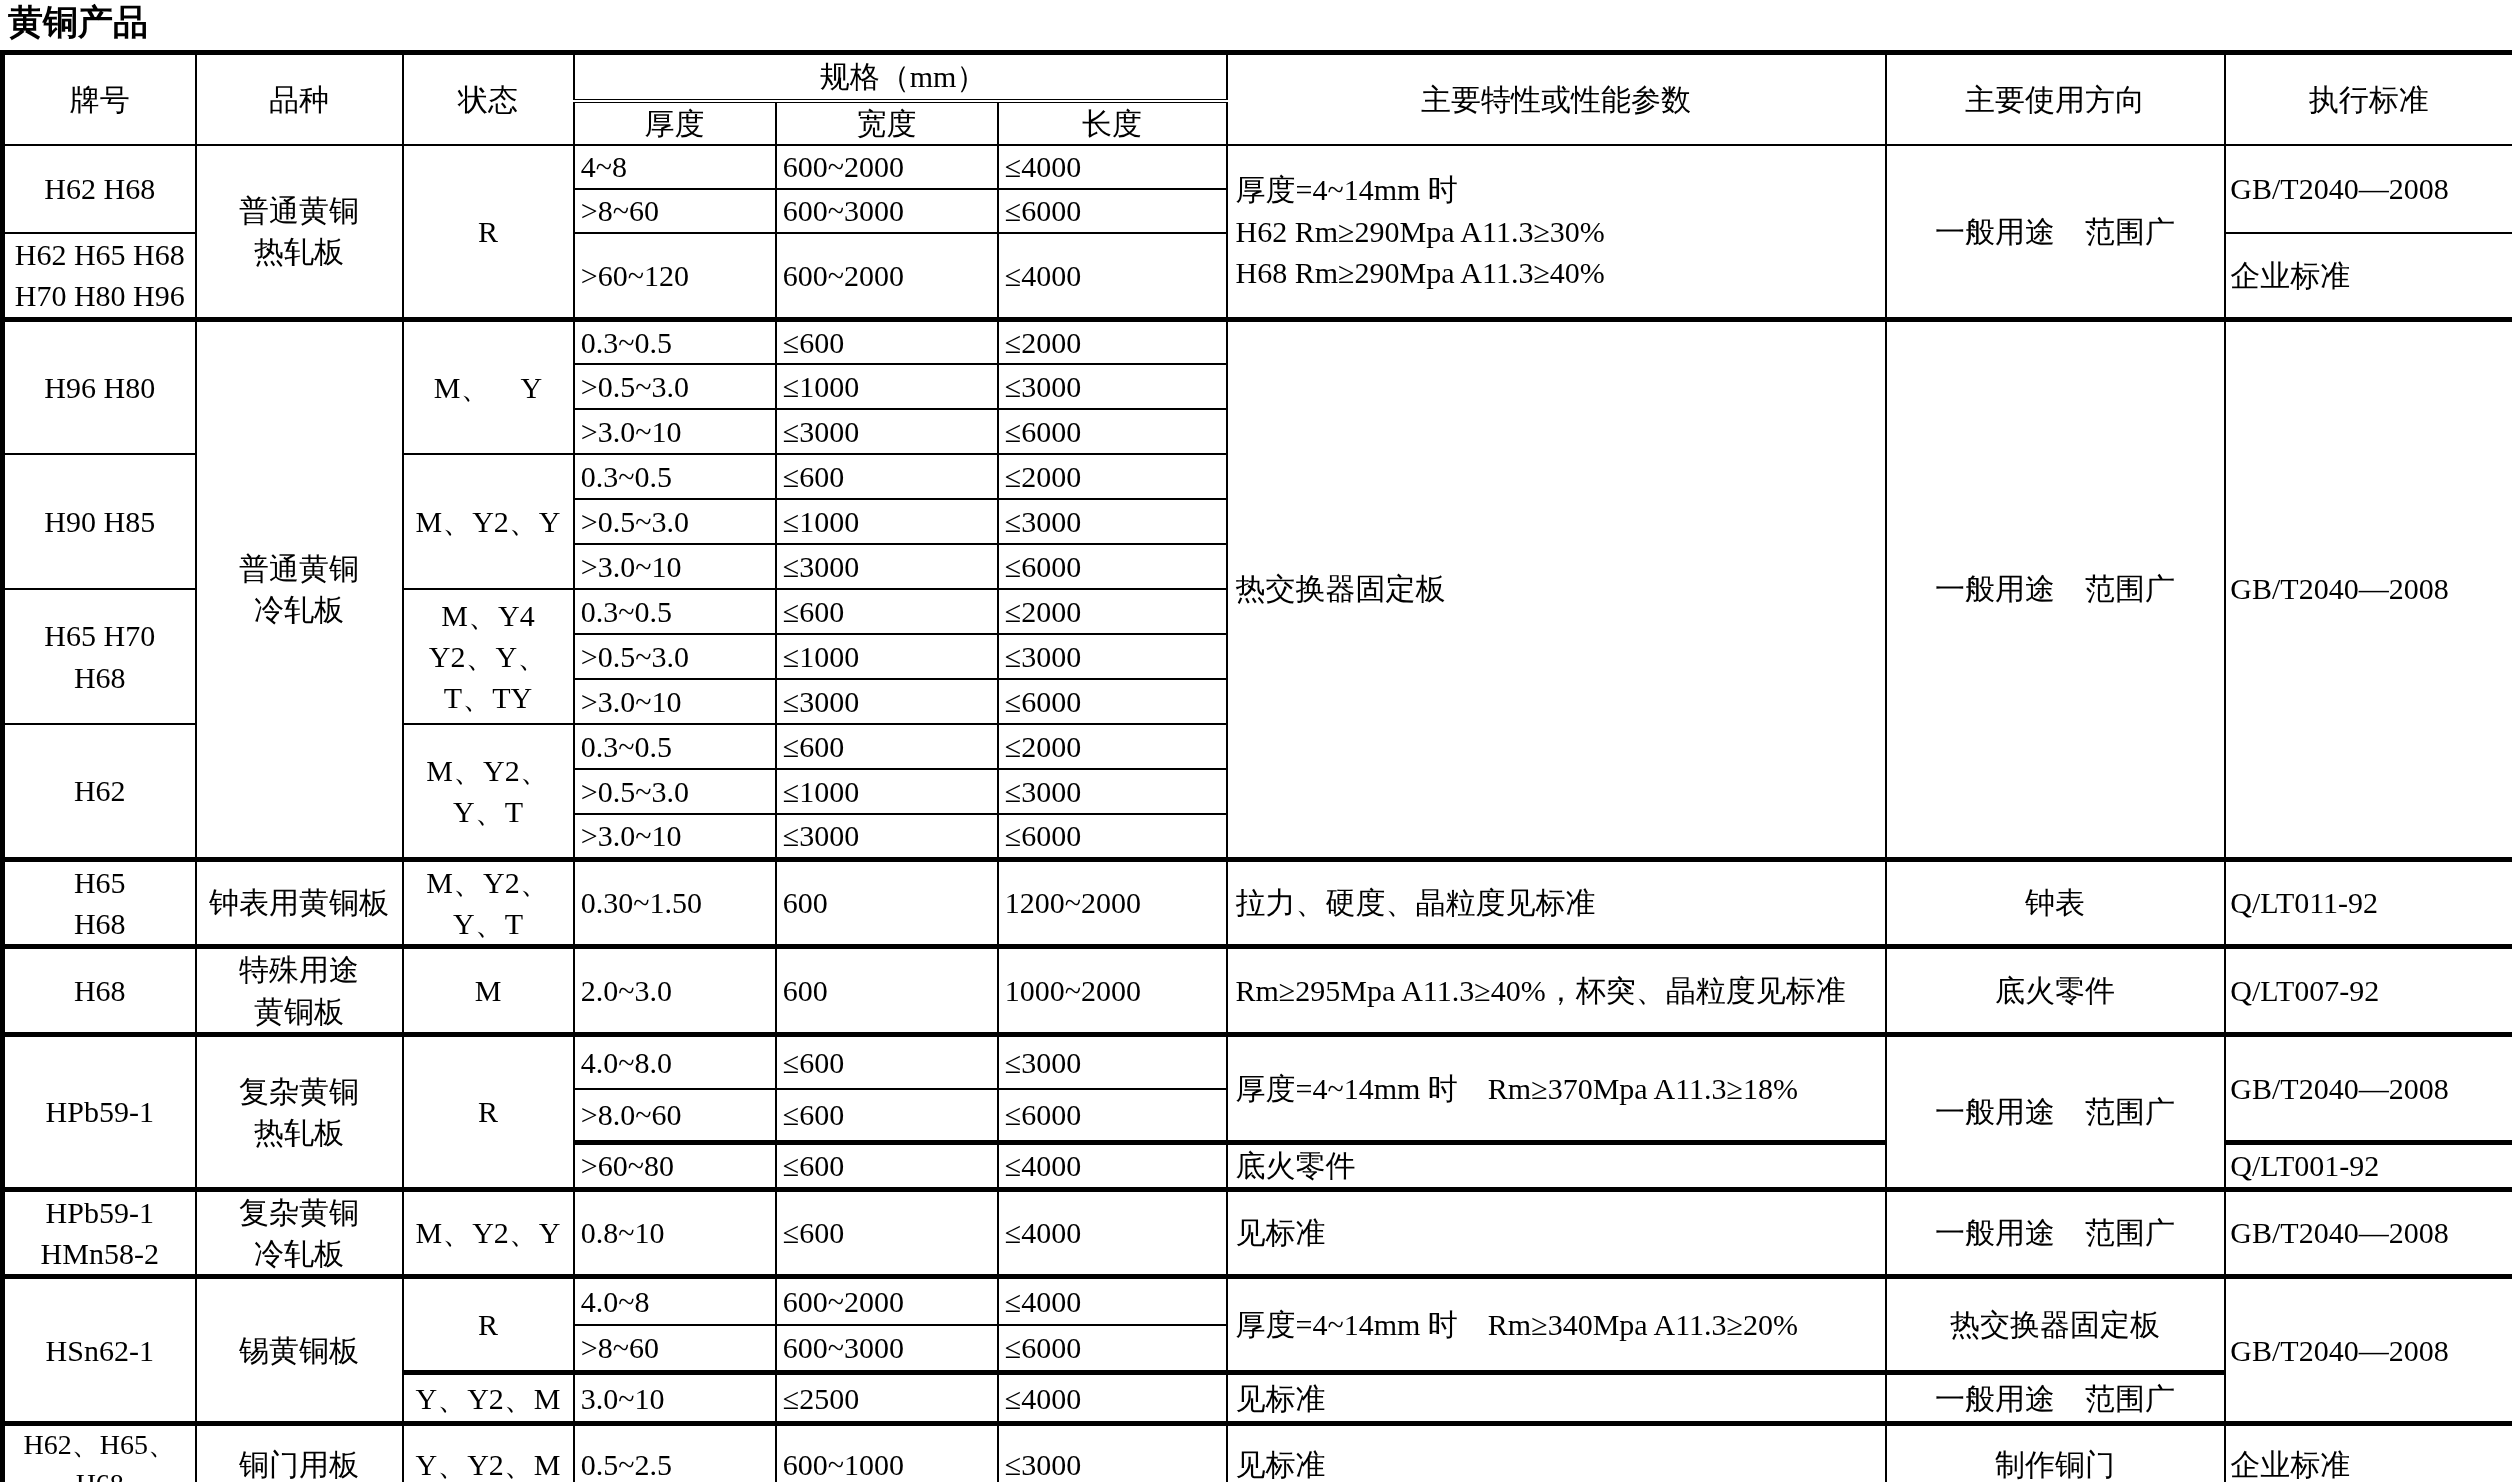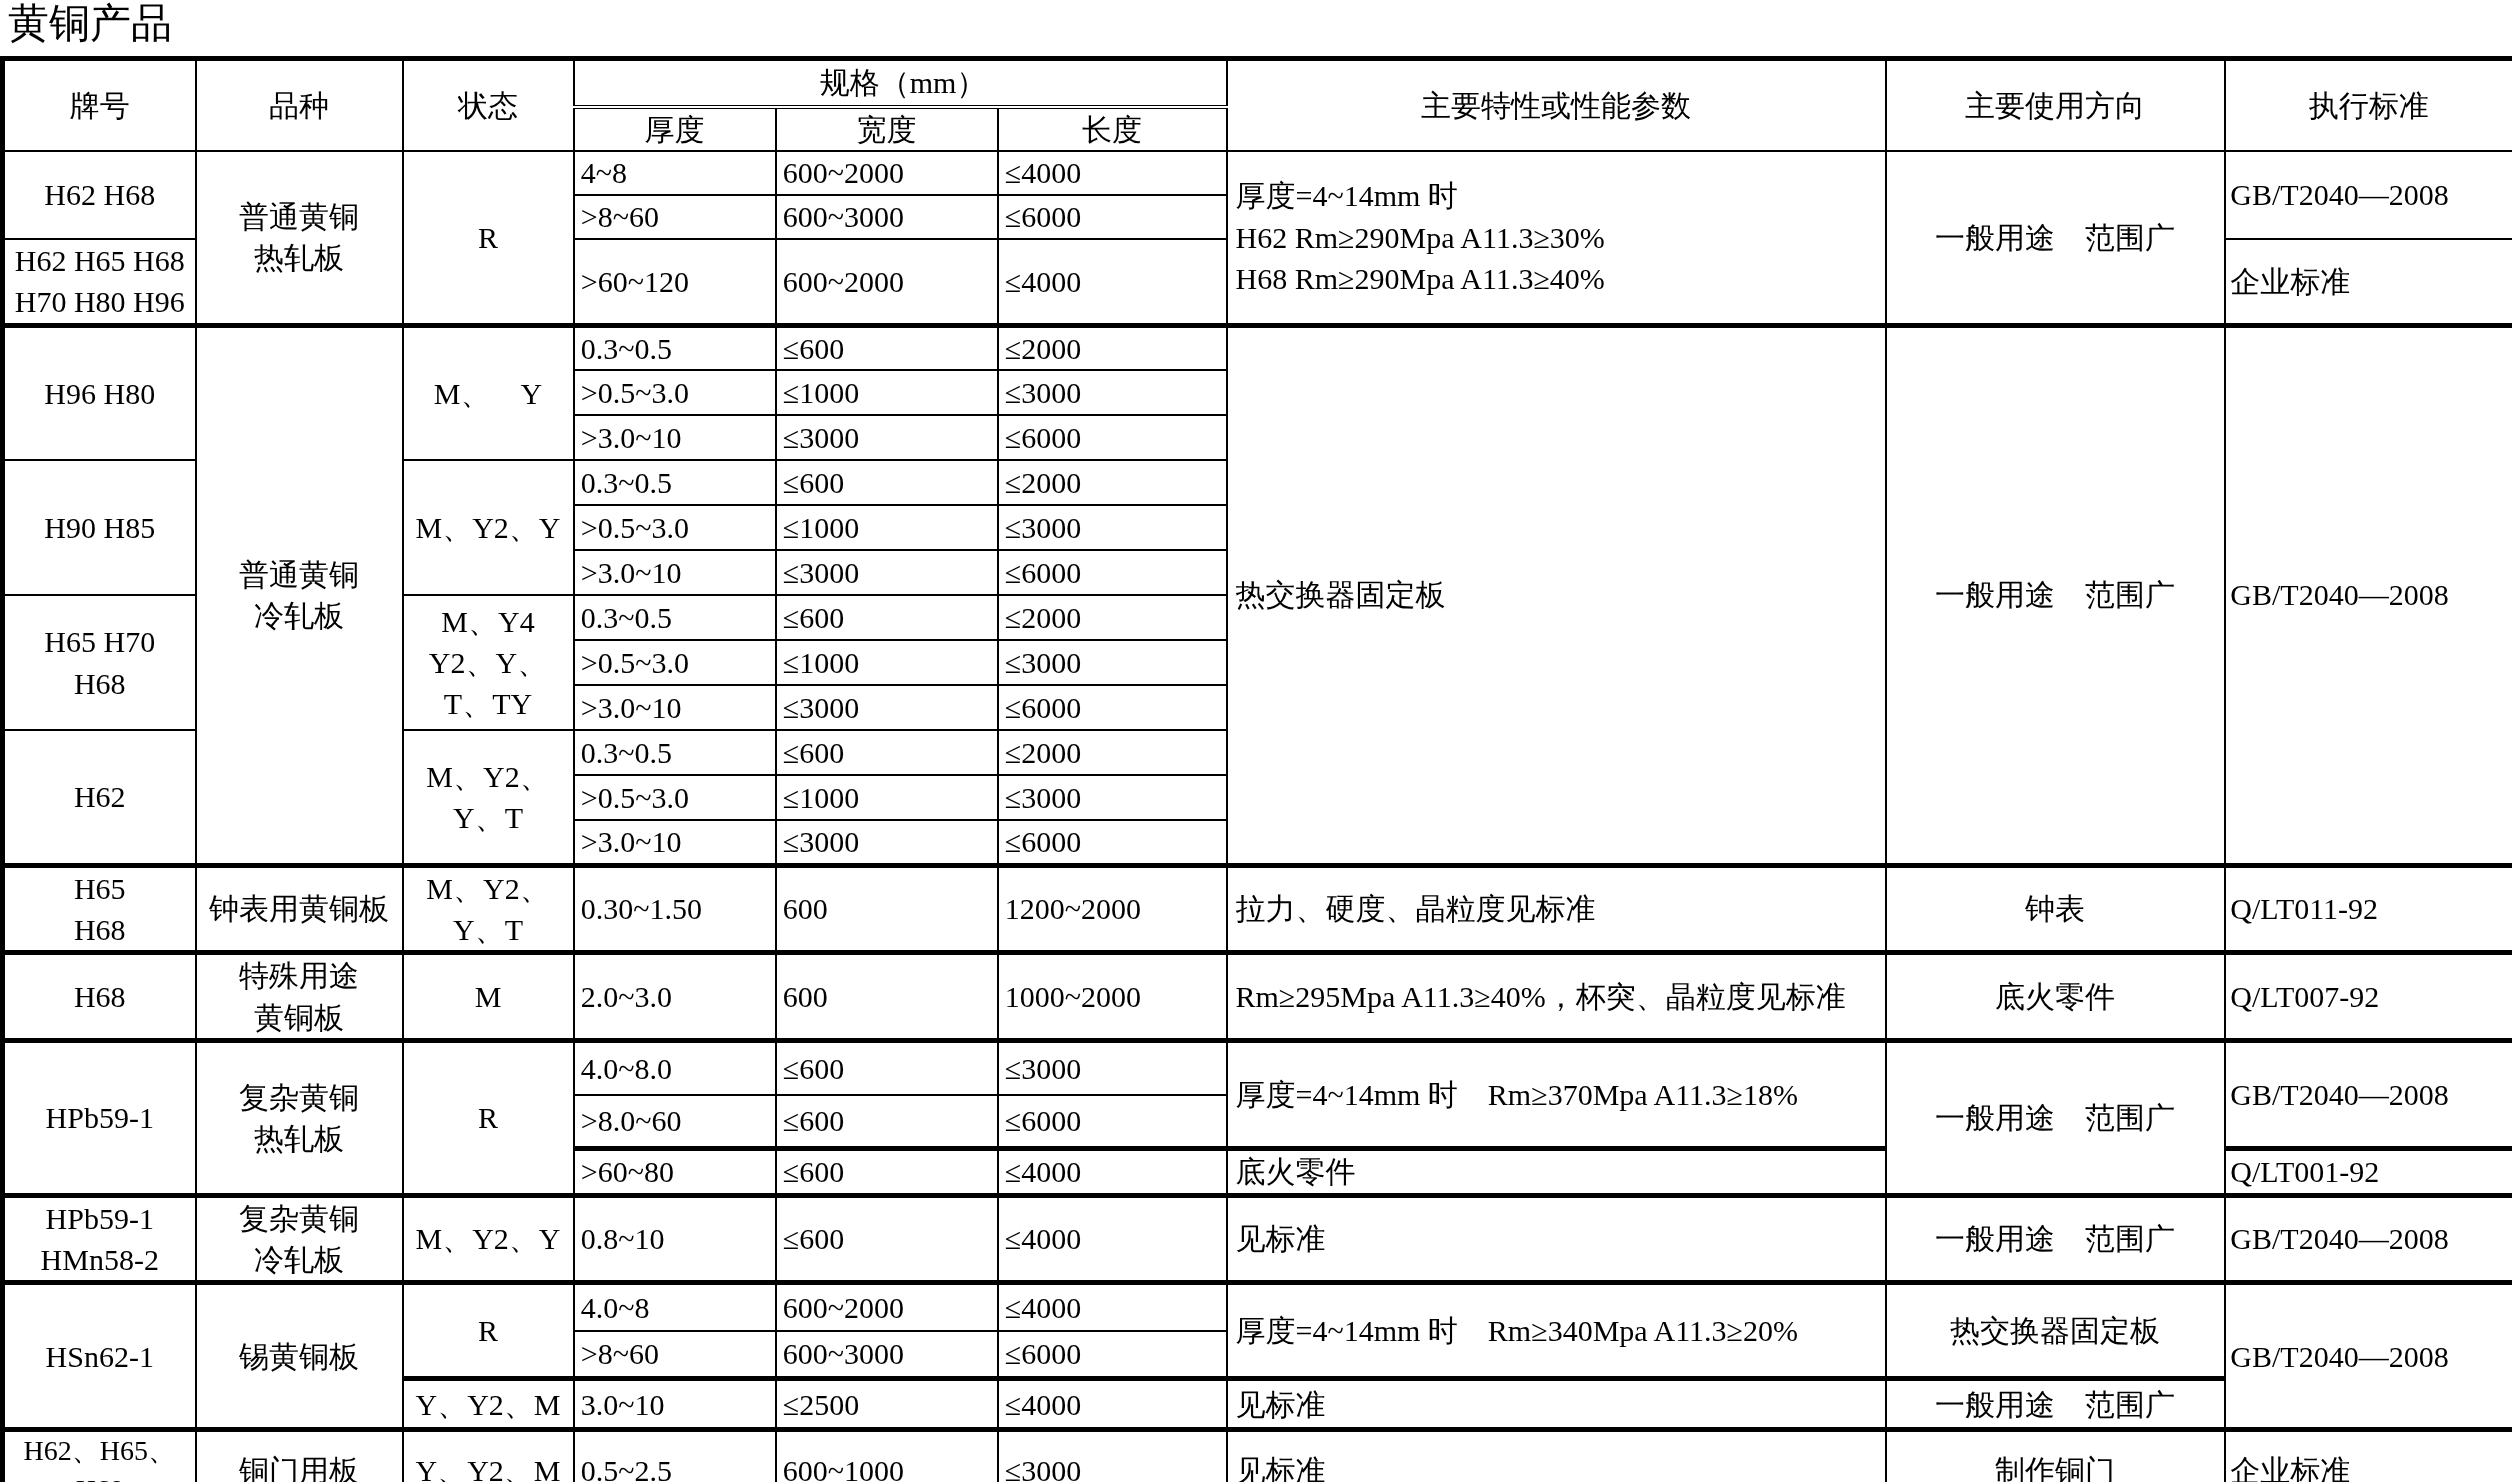--- a/index.html
+++ b/index.html
@@ -1,18 +1,18 @@
 <!DOCTYPE html>
 <html style="font-size:12.7px"><head>
 <meta charset="utf-8">
 <style>
   html,body{margin:0;padding:0;background:#fff;color:#000;}
   body{width:2512px;height:1482px;overflow:hidden;
        font-family:"Liberation Serif","DejaVu Serif",serif;}
-  .title{font-size:41px;line-height:40px;padding:3.2px 0 0 8px;height:56px;box-sizing:border-box;}
+  .title{font-size:35px;line-height:40px;padding:3.2px 0 0 8px;height:50px;box-sizing:border-box;font-weight:bold;}
   table{border-collapse:collapse;table-layout:fixed;width:2512px;border:5.5px solid #000;}
   td,th{border:2.4px solid #000;font-size:30px;font-weight:normal;line-height:1.38;
         padding:0;vertical-align:middle;text-align:center;overflow:hidden;}
   .ml{white-space:pre-line;}
   .l{text-align:left;padding:0 4.8px 0 8px;margin-left:20px;}
   .num{text-align:left;padding-left:6.3px;}
   .std{text-align:left;padding-left:4.8px;}
   .fs34{font-size:28px;}
   tr.thick>td{border-top-width:5.5px;}
   th.spec-h{border-bottom:4.8px double #000;padding-left:6px;}

